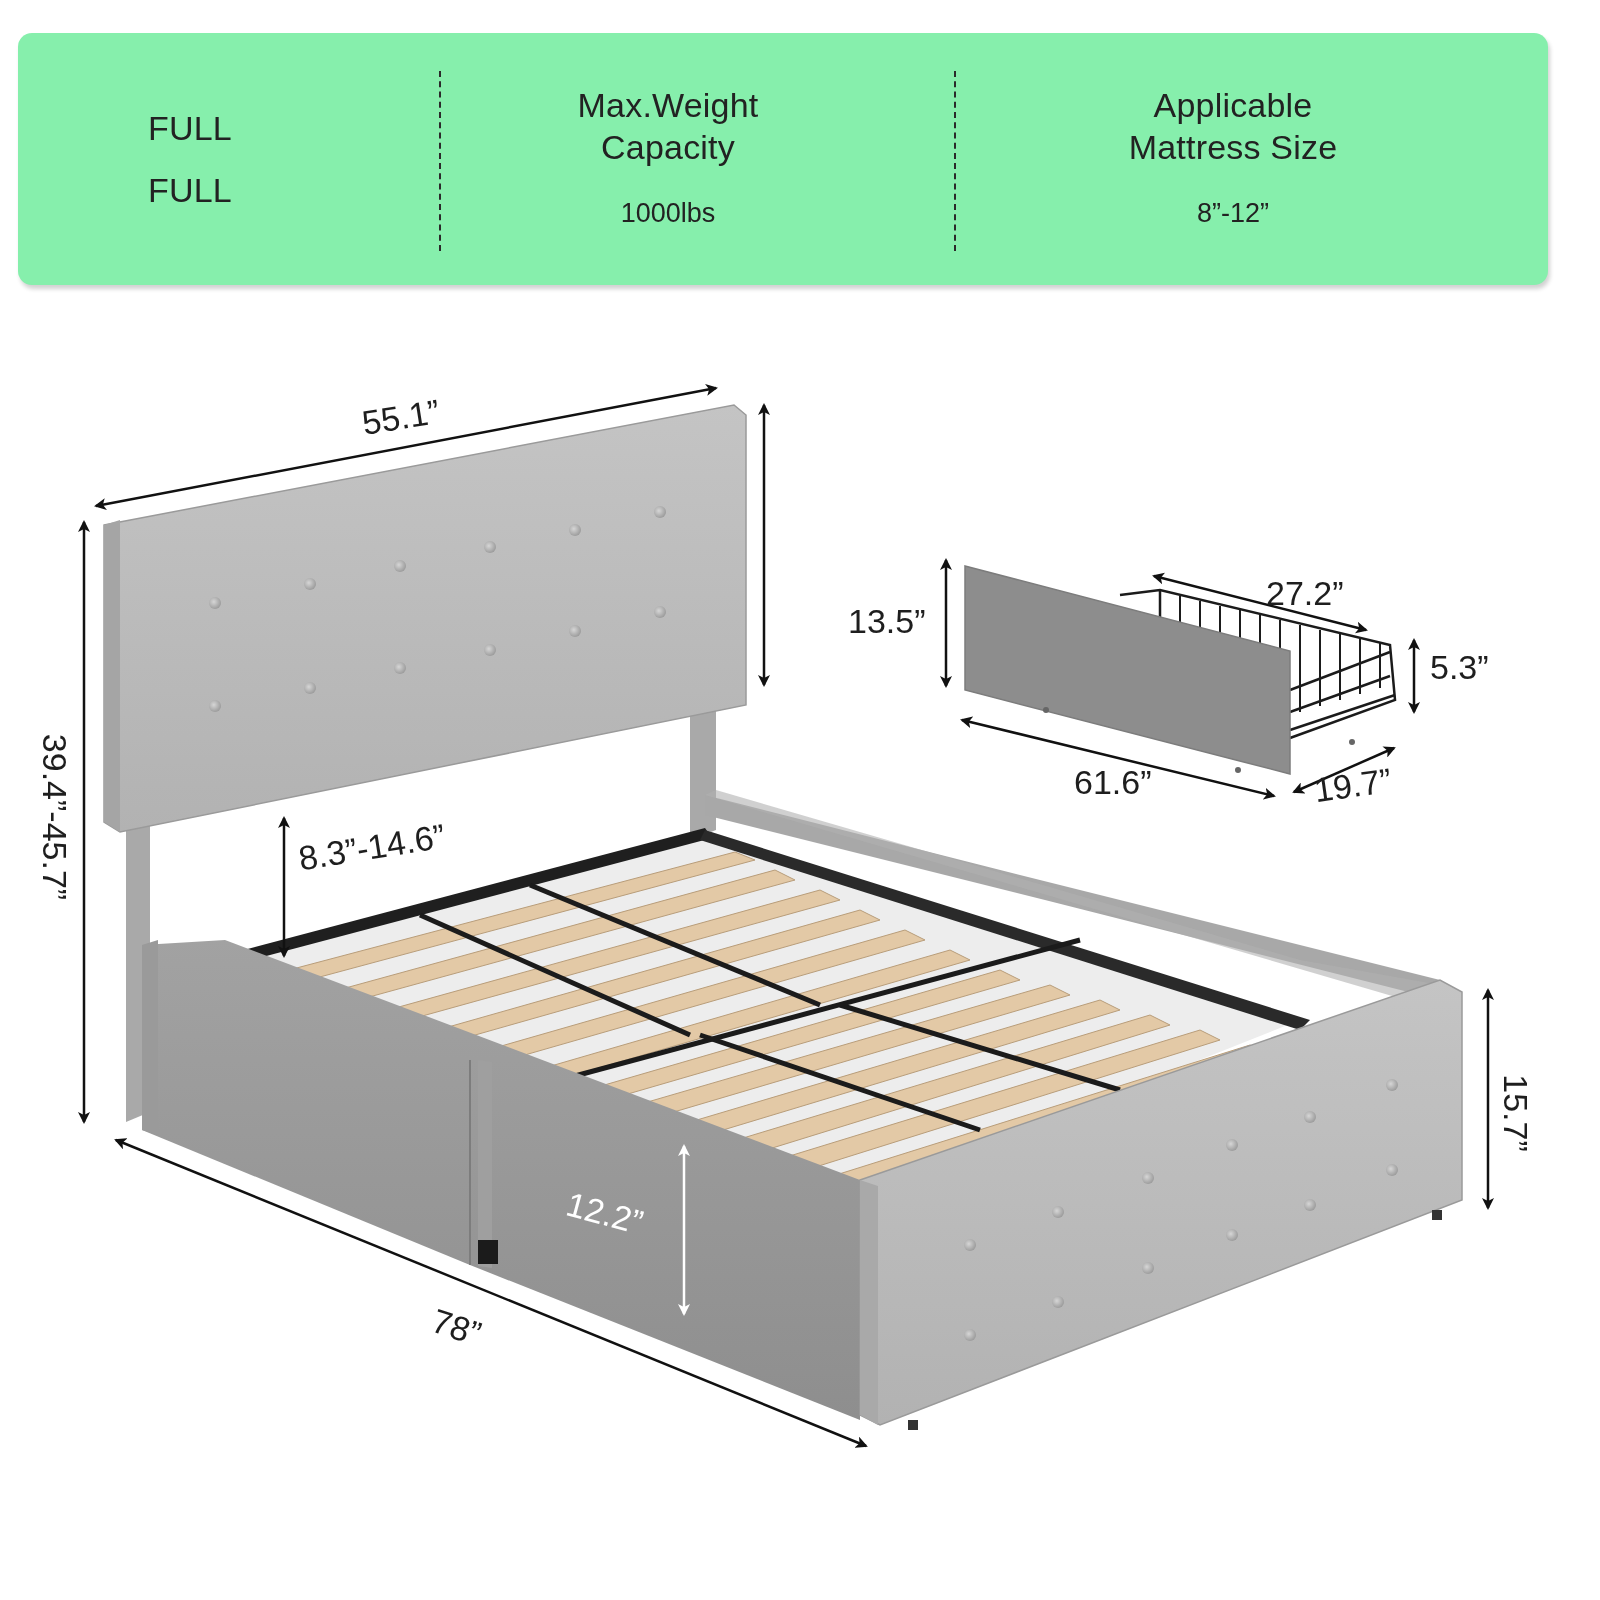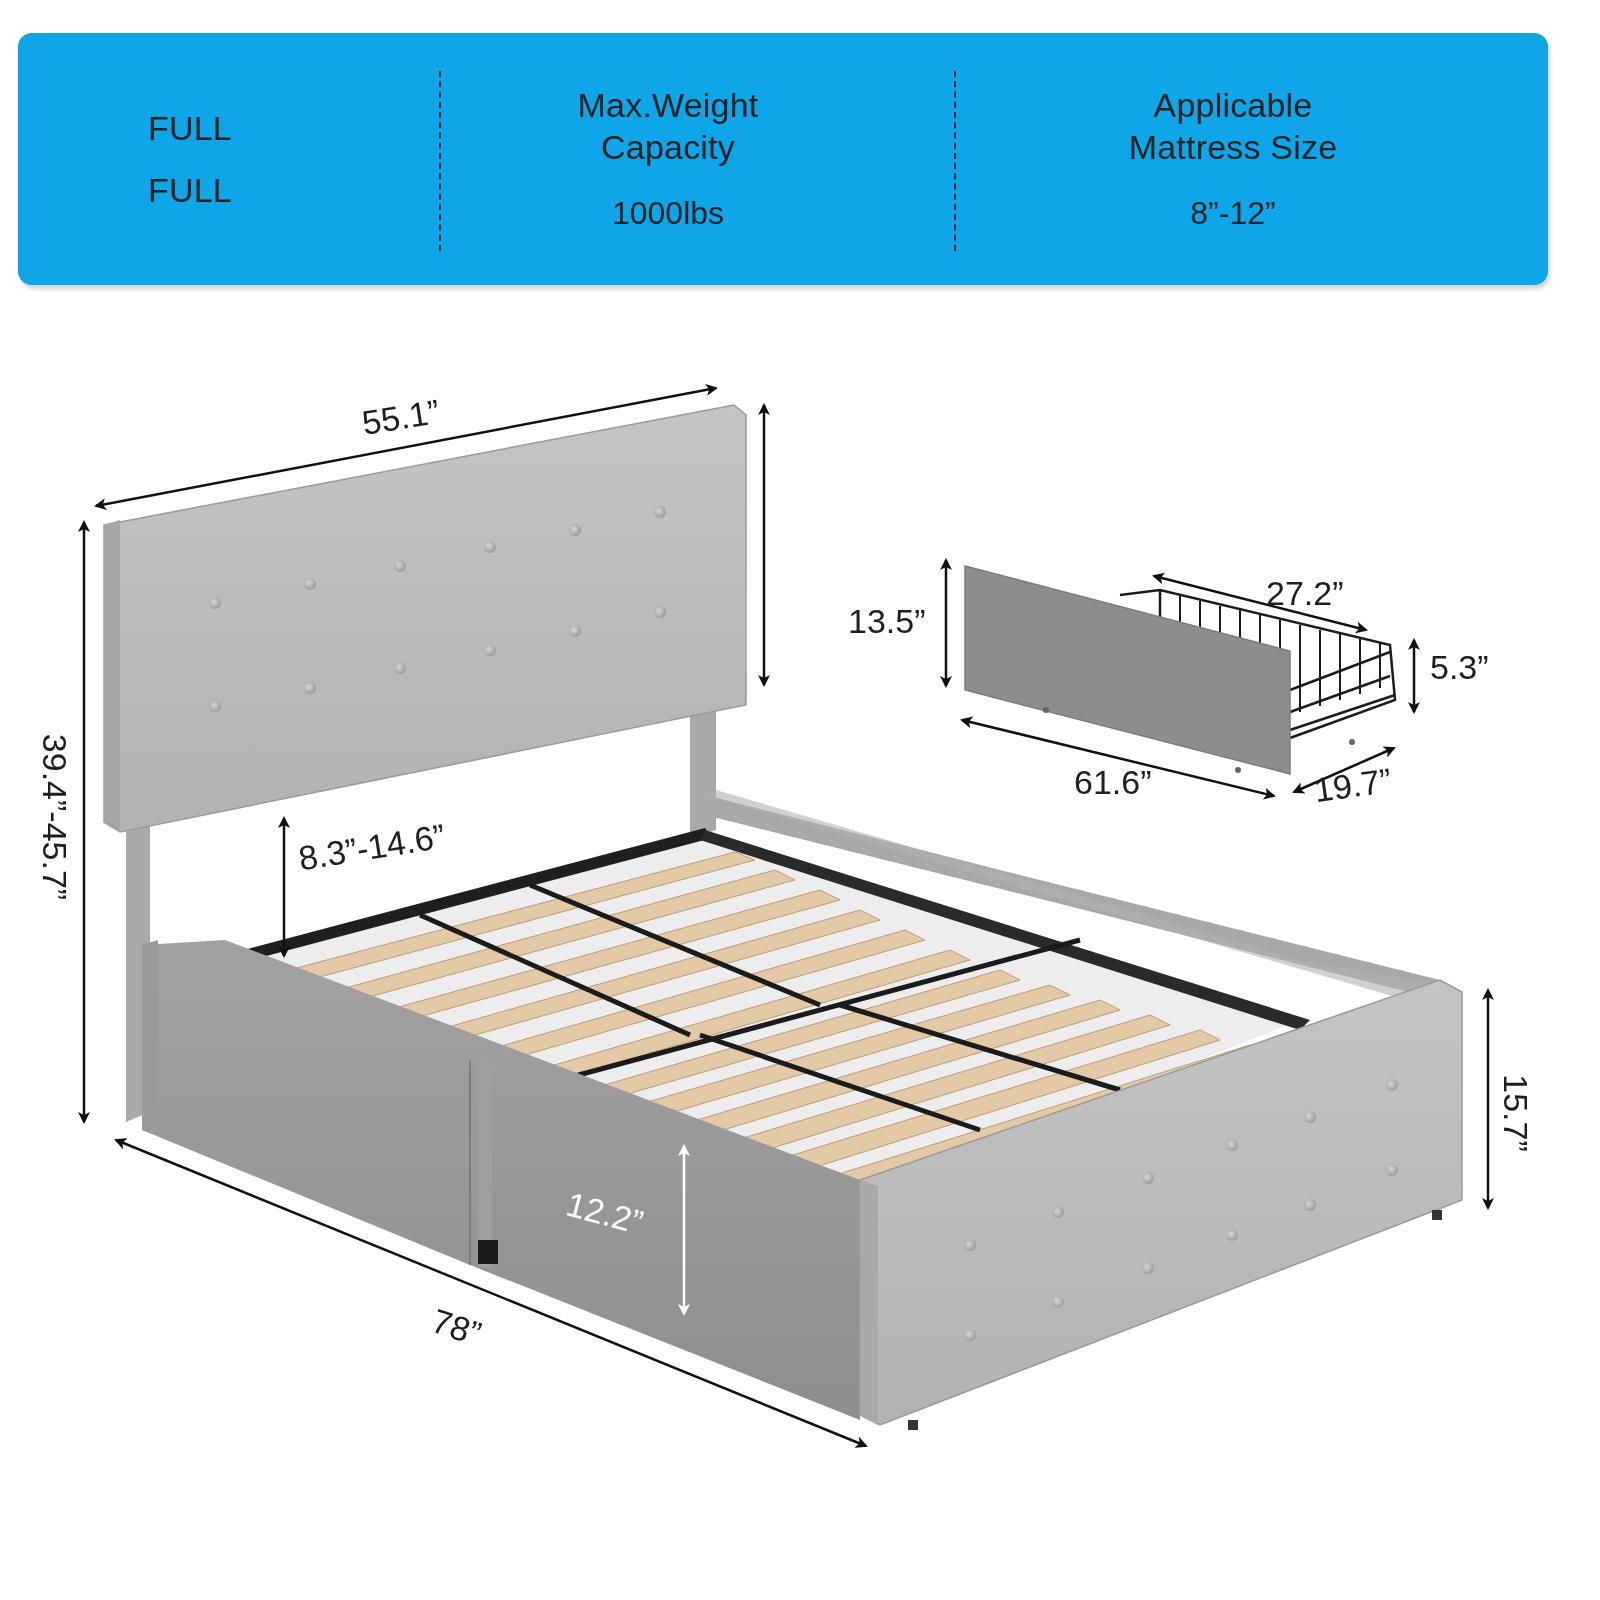--- a/index.html
+++ b/index.html
@@ -1,20 +1,20 @@
 <!DOCTYPE html>
 <html><head>
 <meta charset="utf-8">
 <style>
   html,body{margin:0;padding:0;background:#ffffff;}
   body{width:1600px;height:1600px;position:relative;overflow:hidden;font-family:"Liberation Sans","DejaVu Sans",sans-serif;color:#1e1e1e;}
-  .spec-bar{position:absolute;left:18px;top:33px;width:1530px;height:252px;background:#0ea5e9;border-radius:14px;box-shadow:2px 4px 4px rgba(0,0,0,0.18);}
+  .spec-bar{position:absolute;left:18px;top:33px;width:1530px;height:252px;background:#86efac;border-radius:14px;box-shadow:2px 4px 4px rgba(0,0,0,0.18);}
   .spec-col{position:absolute;top:0;height:252px;display:flex;flex-direction:column;align-items:center;justify-content:center;text-align:center;}
   .spec-col .lbl{font-size:34px;line-height:42px;color:#222;letter-spacing:0.2px;}
-  .spec-col .val{font-size:32px;line-height:42px;color:#222;margin-top:24px;}
+  .spec-col .val{font-size:27px;line-height:42px;color:#222;margin-top:24px;}
   .spec-col.c1{left:130px;width:220px;align-items:flex-start;text-align:left;}
   .spec-col.c1 .lbl{line-height:62px;}
   .spec-col.c2{left:440px;width:420px;}
   .spec-col.c3{left:975px;width:480px;}
   .divider{position:absolute;top:38px;height:180px;width:0;border-left:2px dashed #2a2a2a;}
   .divider.d1{left:421px;}
   .divider.d2{left:936px;}
   .art{position:absolute;left:0;top:0;width:1600px;height:1600px;}
   .dim{position:absolute;font-size:34px;color:#1e1e1e;white-space:nowrap;line-height:1;}
   .dim.white{color:#ffffff;}

